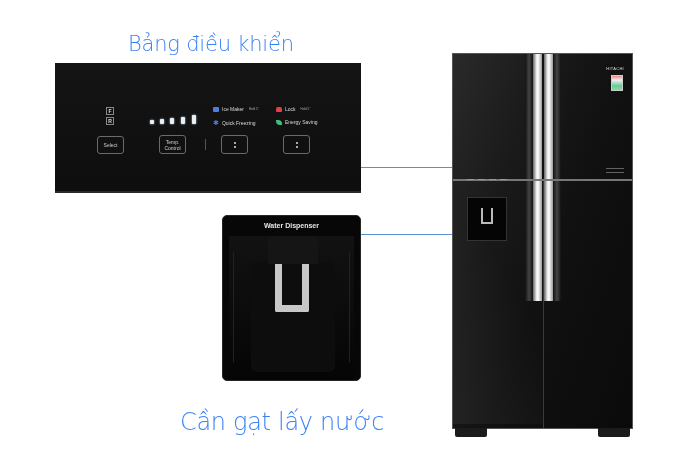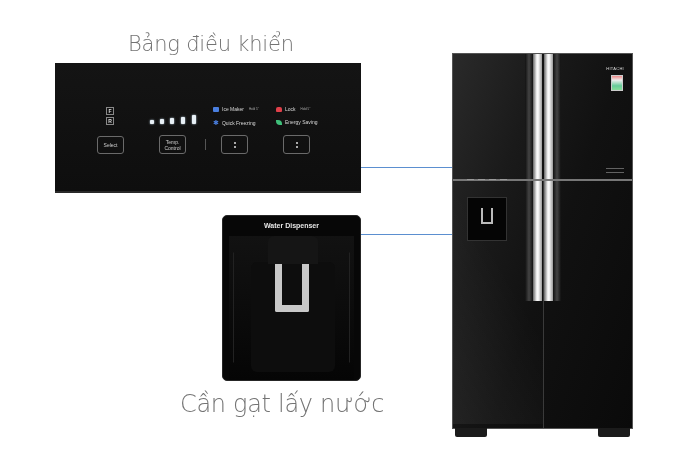--- a/index.html
+++ b/index.html
@@ -1,24 +1,24 @@
 <!DOCTYPE html>
 <html><head>
 <meta charset="utf-8">
 <style>
   * { box-sizing: border-box; margin: 0; padding: 0; }
   html, body { width: 700px; height: 467px; background: #ffffff; overflow: hidden; }
   body { position: relative; font-family: "Liberation Sans", sans-serif; }
 
   .caption {
-    position: absolute; color: #737373; font-family: "DejaVu Sans", sans-serif;
+    position: absolute; color: #3b82f6; font-family: "DejaVu Sans", sans-serif;
     font-weight: 300; white-space: nowrap;
   }
   .caption.top { left: 128px; top: 32px; font-size: 21px; letter-spacing: -0.2px; }
-  .caption.bottom { left: 180px; top: 390px; font-size: 24px; letter-spacing: -0.3px; }
+  .caption.bottom { left: 180px; top: 408px; font-size: 24px; letter-spacing: -0.3px; }
 
   .connector { position: absolute; height: 1px; background: #5b8fd0; }
 
   
   .control-panel {
     position: absolute; left: 55px; top: 63px; width: 306px; height: 130px;
     background: linear-gradient(180deg, #141414 0%, #0e0e0e 100%);
     border-bottom: 2px solid #2a2a2a;
   }
   .fr-box { position: absolute; left: 51px; width: 8px; height: 8px; border: 1px solid #888; color: #ddd;

